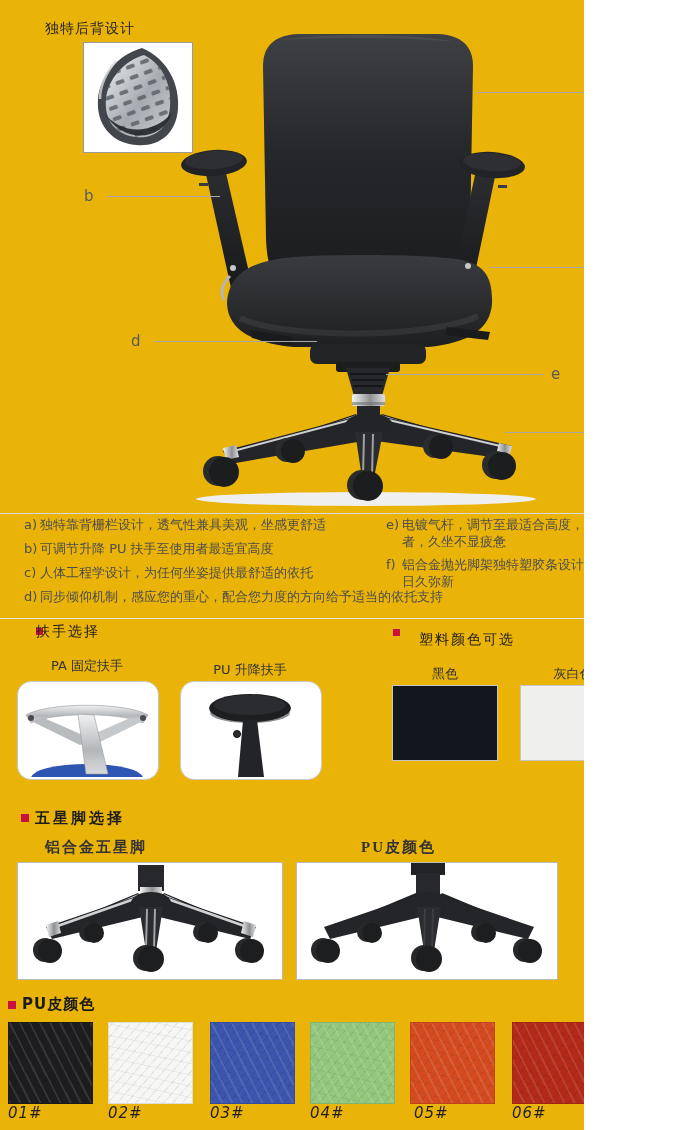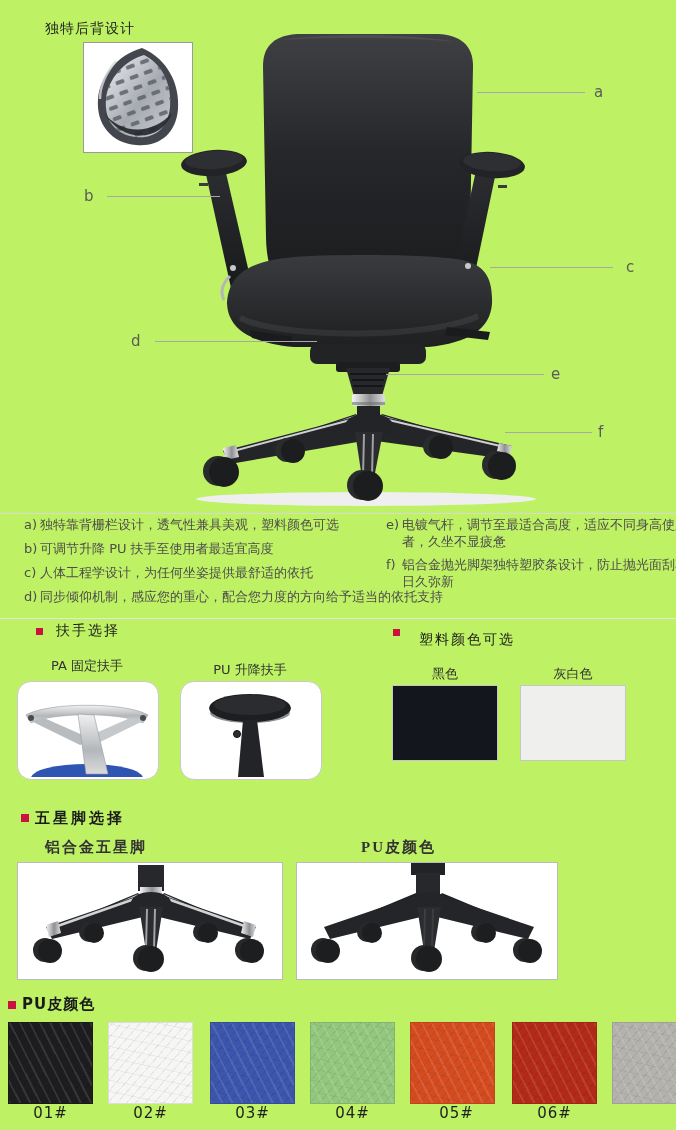--- a/index.html
+++ b/index.html
@@ -1,16 +1,16 @@
 <!DOCTYPE html>
 <html lang="zh"><head>
 <meta charset="utf-8">
 <style>
   html,body{margin:0;padding:0;background:#fff;}
-  .page{position:relative;width:676px;height:1130px;background:#bef264;overflow:hidden;
+  .page{position:relative;width:584px;height:1130px;background:#eab308;overflow:hidden;
         font-family:"DejaVu Sans","Liberation Sans",sans-serif;}
   .abs{position:absolute;}
   .hr{position:absolute;left:0;width:700px;height:1px;background:#d9d9d9;}
   .inset-title{position:absolute;left:45px;top:20px;font-size:14px;color:#222;letter-spacing:1px;}
   .inset-box{position:absolute;left:83px;top:42px;width:108px;height:109px;border:1px solid #9a9a9a;background:#fff;}
   .callout-line{position:absolute;height:1px;background:#a8a8a8;}
   .callout-label{position:absolute;color:#5a5a5c;font-size:15px;line-height:1;}
   .feature{position:absolute;font-size:13px;color:#4d4d4d;display:flex;line-height:17px;}
   .feature .tag{flex:0 0 16px;}
   .feature .txt{flex:1;}
@@ -22,21 +22,21 @@
   .opt-label{position:absolute;font-size:13px;color:#333;text-align:center;line-height:1;}
   .arm-box{position:absolute;top:681px;width:140px;height:97px;border:1px solid #c9c9c9;border-radius:14px;background:#fff;overflow:hidden;}
   .plastic-swatch{position:absolute;top:685px;width:106px;height:76px;border:1px solid #c6c6c6;box-sizing:border-box;}
   .base-box{position:absolute;top:862px;height:118px;border:1px solid #bbbbbb;background:#fff;box-sizing:border-box;}
   .pu-swatch{position:absolute;top:1022px;width:85px;height:82px;border:1px solid rgba(0,0,0,0.10);box-sizing:border-box;overflow:hidden;}
   .pu-swatch::after{content:"";position:absolute;left:0;top:0;right:0;bottom:0;
       background:
         repeating-linear-gradient(63deg, rgba(255,255,255,0.10) 0 2px, rgba(255,255,255,0) 2px 9px),
         repeating-linear-gradient(-49deg, rgba(0,0,0,0.07) 0 1px, rgba(0,0,0,0) 1px 7px),
         repeating-linear-gradient(12deg, rgba(0,0,0,0.05) 0 1px, rgba(0,0,0,0) 1px 11px);}
-  .pu-label{position:absolute;top:1104px;width:85px;text-align:center;font-size:15px;color:#1f1f1f;letter-spacing:1px;}
+  .pu-label{position:absolute;top:1104px;width:85px;font-size:15px;color:#1f1f1f;letter-spacing:1px;font-style:italic;}
   svg{display:block;}
 </style>
 </head>
 <body>
 
 <div class="page">
 
   <svg class="abs" style="left:0;top:0;" width="700" height="512" viewBox="0 0 700 512">
     <defs>
       <linearGradient id="backGrad" x1="0" y1="0" x2="0" y2="1">
@@ -172,21 +172,21 @@
   <span class="callout-label" style="left:551px;top:367px;">e</span>
 
   <div class="callout-line" style="left:505px;top:432px;width:87px;"></div>
   <span class="callout-label" style="left:598px;top:425px;">f</span>
 
   <div class="hr" style="top:513px;"></div>
   <div class="hr" style="top:618px;background:#e3e3e3;"></div>
 
   <div class="feature nowrap" style="left:24px;top:516px;">
     <span class="tag">a)</span>
-    <span class="txt">独特靠背栅栏设计，透气性兼具美观，塑料颜色可选</span>
+    <span class="txt">独特靠背栅栏设计，透气性兼具美观，坐感更舒适</span>
   </div>
   <div class="feature nowrap" style="left:24px;top:540px;">
     <span class="tag">b)</span>
     <span class="txt">可调节升降 PU 扶手至使用者最适宜高度</span>
   </div>
   <div class="feature nowrap" style="left:24px;top:564px;">
     <span class="tag">c)</span>
     <span class="txt">人体工程学设计，为任何坐姿提供最舒适的依托</span>
   </div>
   <div class="feature nowrap" style="left:24px;top:588px;">
@@ -196,21 +196,21 @@
   <div class="feature" style="left:386px;top:516px;width:302px;">
     <span class="tag">e)</span>
     <span class="txt">电镀气杆，调节至最适合高度，适应不同身高使用者，久坐不显疲惫</span>
   </div>
   <div class="feature" style="left:386px;top:556px;width:302px;">
     <span class="tag">f)</span>
     <span class="txt">铝合金抛光脚架独特塑胶条设计，防止抛光面刮花日久弥新</span>
   </div>
 
   <div class="bullet" style="left: 36px; top: 628px; background: rgb(203, 17, 64);"></div>
-  <div class="sec-title" style="left:56px;top:624px;font-family:Liberation Mono, monospace;">扶手选择</div>
+  <div class="sec-title" style="left:36px;top:624px;">扶手选择</div>
 
   <div class="opt-label" style="left:17px;top:659px;width:140px;">PA 固定扶手</div>
   <div class="opt-label" style="left:180px;top:663px;width:140px;">PU 升降扶手</div>
 
   <div class="arm-box" style="left:17px;">
     <svg width="138" height="95" viewBox="0 0 138 95">
       <defs>
         <linearGradient id="alGrad" x1="0" y1="0" x2="0" y2="1">
           <stop offset="0" stop-color="#f0f1f2"></stop>
             <stop offset="0.6" stop-color="#b4b7ba"></stop>

